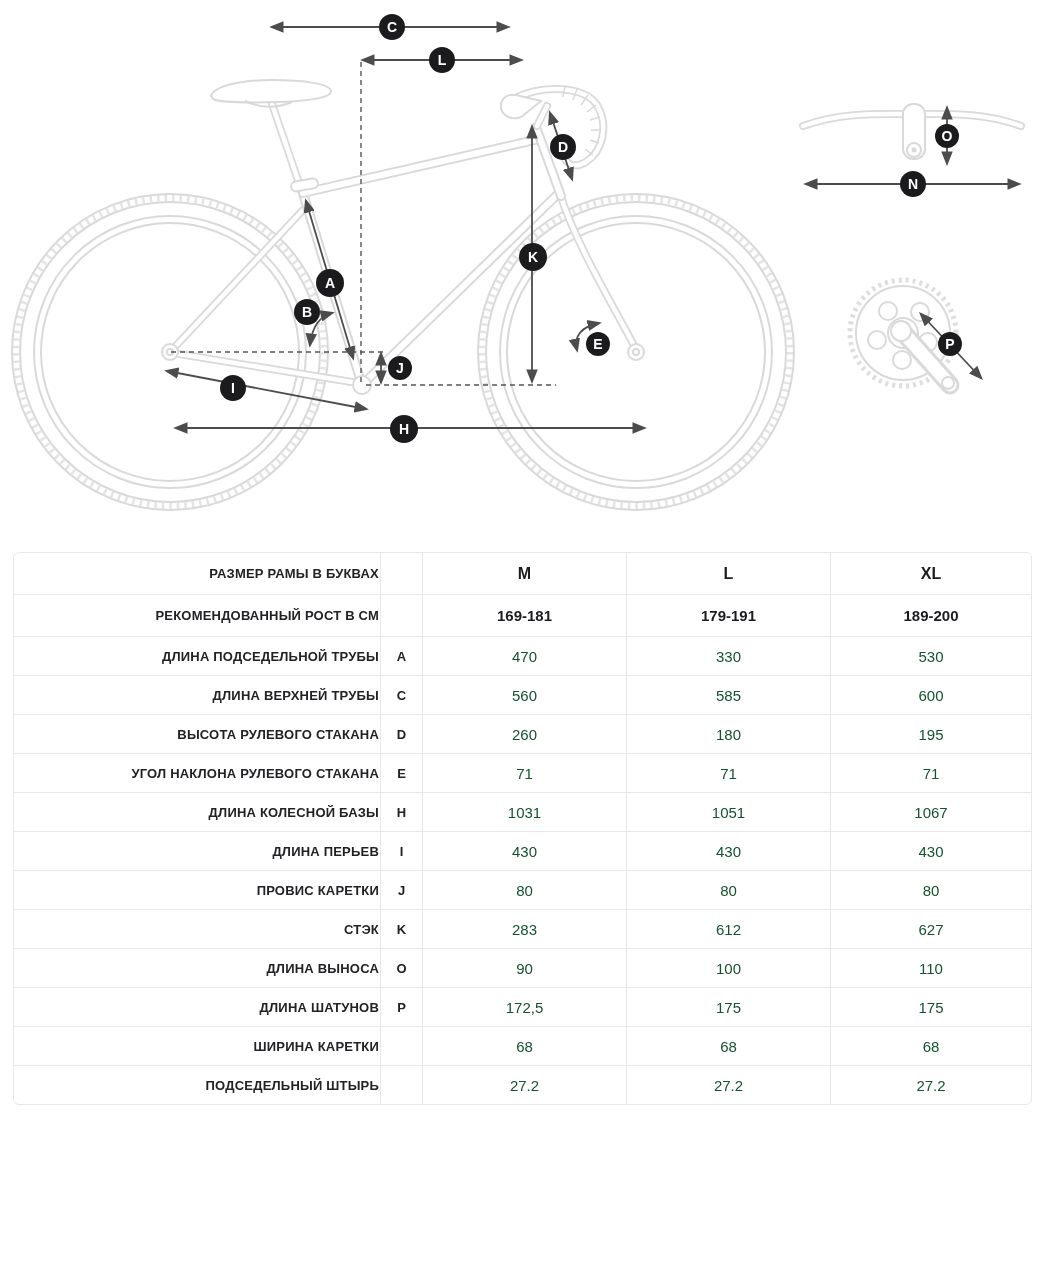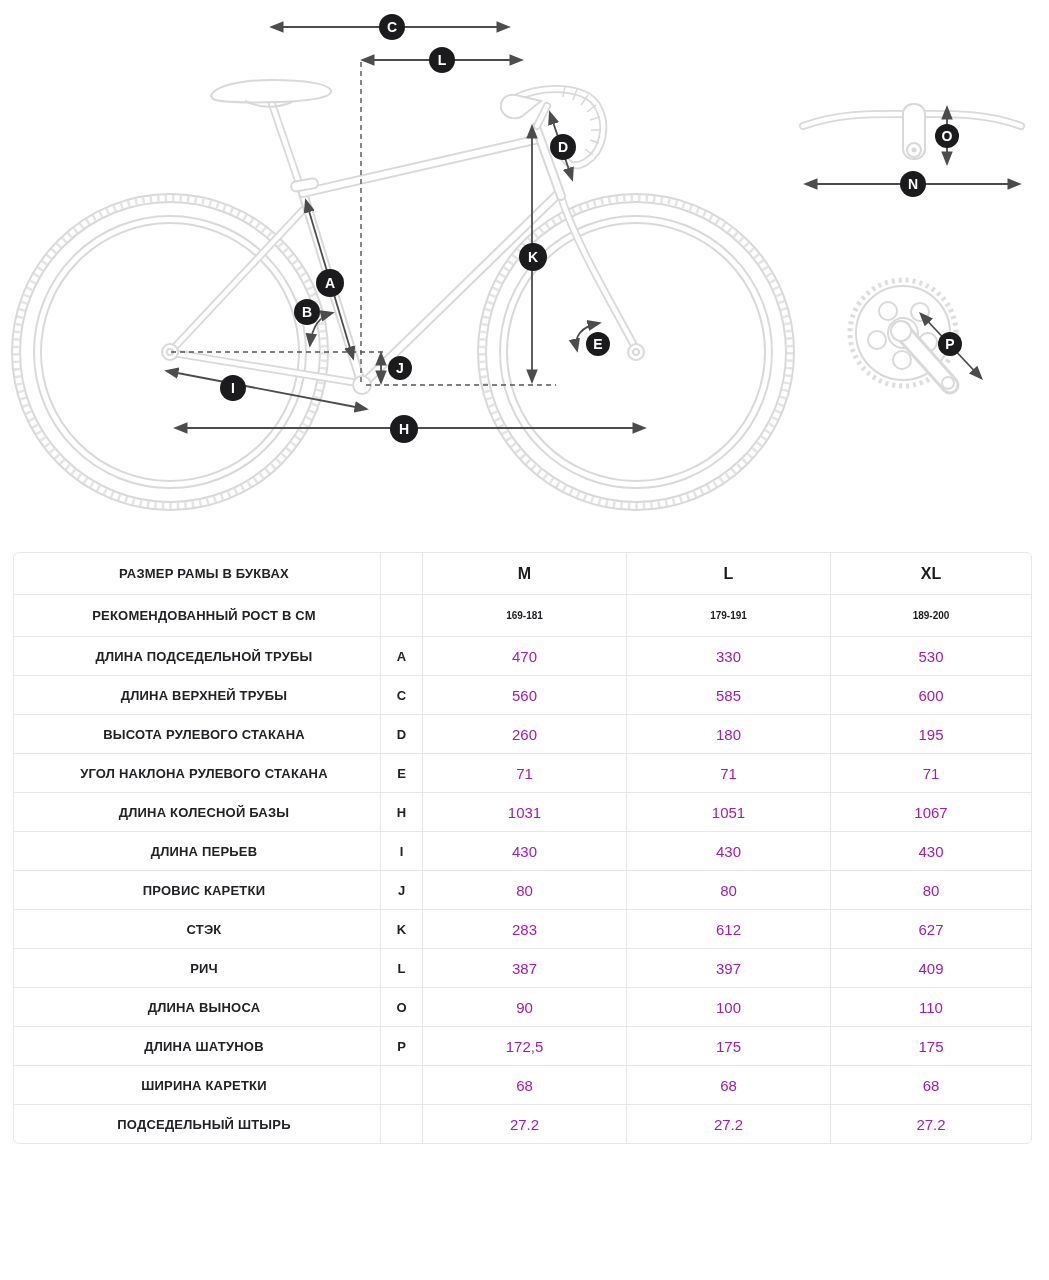--- a/index.html
+++ b/index.html
@@ -35,27 +35,27 @@
   .spec-table{
     border-collapse:separate;border-spacing:0;table-layout:fixed;
     margin:4px 0 0 13px;width:1019px;
     border:1px solid #e8e8e8;border-radius:6px;
     color:#222226;
   }
   .spec-table td{border-bottom:1px solid #e8e8e8;height:36px;vertical-align:middle;
     overflow:hidden;white-space:nowrap;}
   .spec-table tr.tall td{height:39px;}
   .spec-table tr:last-child td{border-bottom:none;}
-  td.lbl{padding-left:15px;text-align:center;font-size:13px;font-weight:600;
+  td.lbl{padding-left:15px;text-align:right;font-size:13px;font-weight:600;
     letter-spacing:.2px;border-right:1px solid #e8e8e8;}
   td.ltr{text-align:center;font-size:13px;font-weight:bold;border-right:1px solid #e8e8e8;}
-  td.val{text-align:center;font-size:15px;color:#a21caf;border-right:1px solid #e8e8e8;}
+  td.val{text-align:center;font-size:15px;color:#14532d;border-right:1px solid #e8e8e8;}
   td.val:last-child{border-right:none;}
   td.hdr{font-weight:bold;font-size:16px;color:#1c1c20;}
-  td.hgt{font-weight:bold;font-size:10px;color:#1c1c20;}
+  td.hgt{font-weight:bold;font-size:15px;color:#1c1c20;}
 </style>
 </head>
 <body>
 
 <div class="diagram">
 <svg width="1049" height="548" viewBox="0 0 1049 548" xmlns="http://www.w3.org/2000/svg">
   <defs>
     <marker id="ah" viewBox="0 0 10 8" refX="8" refY="4" markerWidth="8" markerHeight="7" orient="auto-start-reverse">
       <path d="M0,0 L10,4 L0,8 Z" fill="#4c4c4c"></path>
     </marker>
@@ -302,27 +302,20 @@
         <td class="val">80</td>
       </tr>
       <tr>
         <td class="lbl">СТЭК</td>
         <td class="ltr">K</td>
         <td class="val">283</td>
         <td class="val">612</td>
         <td class="val">627</td>
       </tr>
       <tr>
-        <td class="lbl">РИЧ</td>
-        <td class="ltr">L</td>
-        <td class="val">387</td>
-        <td class="val">397</td>
-        <td class="val">409</td>
-      </tr>
-      <tr>
         <td class="lbl">ДЛИНА ВЫНОСА</td>
         <td class="ltr">O</td>
         <td class="val">90</td>
         <td class="val">100</td>
         <td class="val">110</td>
       </tr>
       <tr>
         <td class="lbl">ДЛИНА ШАТУНОВ</td>
         <td class="ltr">P</td>
         <td class="val">172,5</td>

